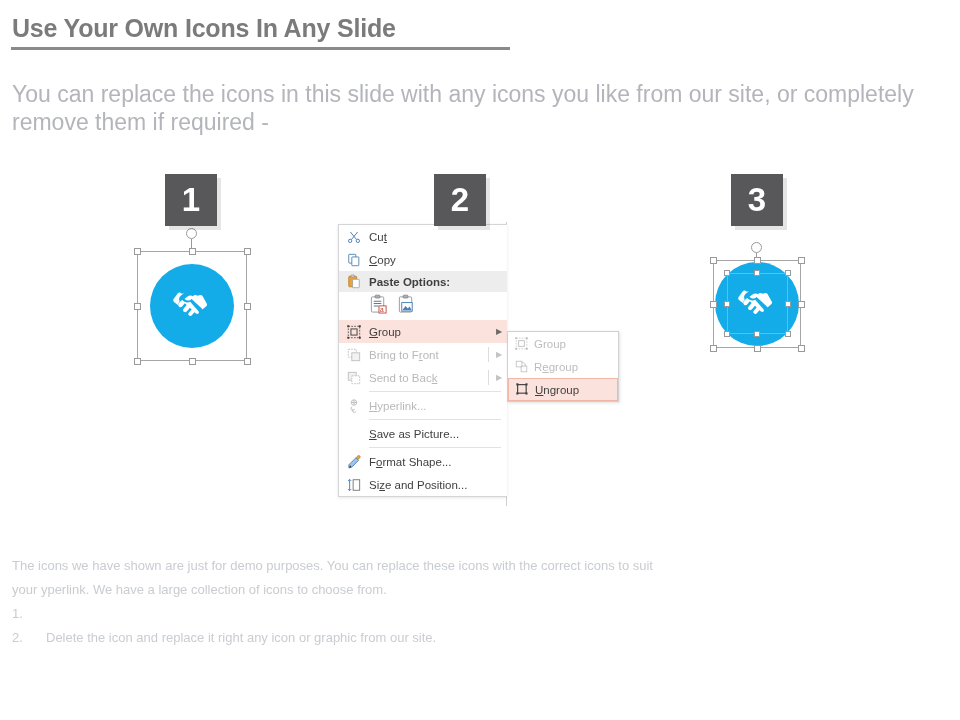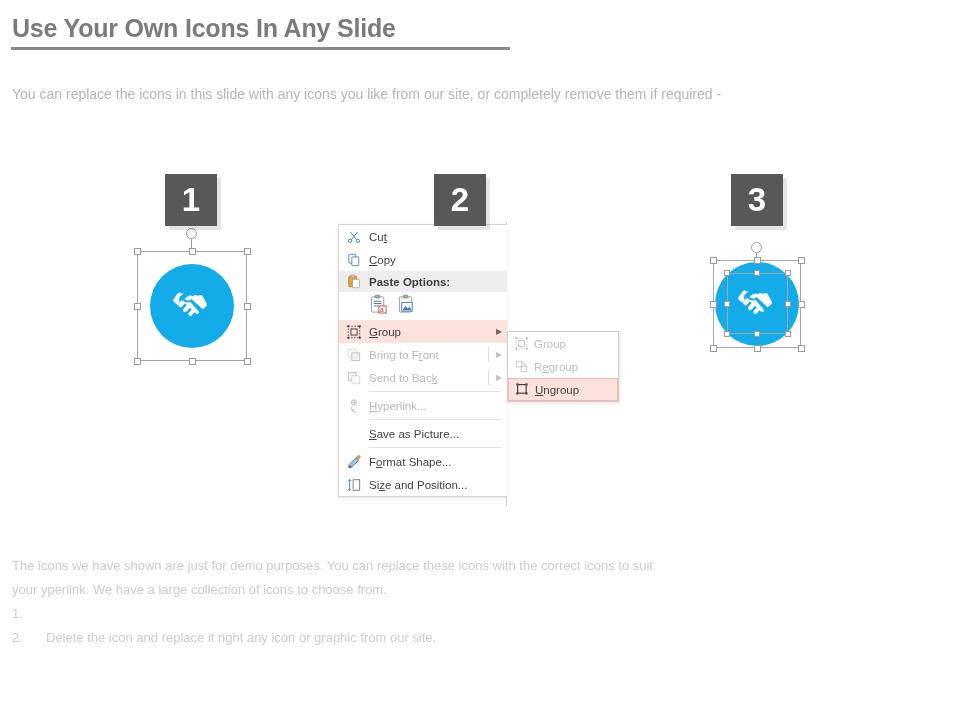--- a/index.html
+++ b/index.html
@@ -15,21 +15,21 @@
     position:absolute;left:12px;top:8px;
     font-size:25px;font-weight:bold;color:#7b7b7b;
     letter-spacing:-0.2px;white-space:nowrap;
   }
   .title-rule{
     position:absolute;left:11px;top:41px;width:499px;height:3px;
     background:#8a8a8a;
   }
   .subtitle{
     position:absolute;left:12px;top:74px;width:944px;
-    font-size:14px;line-height:28px;color:#b3b5ba;
+    font-size:23px;line-height:28px;color:#b3b5ba;
     font-weight:400;
   }
 
   
   .badge{
     position:absolute;width:52px;height:52px;background:#58585a;
     color:#ffffff;font-size:33px;font-weight:bold;
     display:flex;align-items:center;justify-content:center;
     box-shadow:4px 4px 0 rgba(0,0,0,0.10);
     z-index:6;

